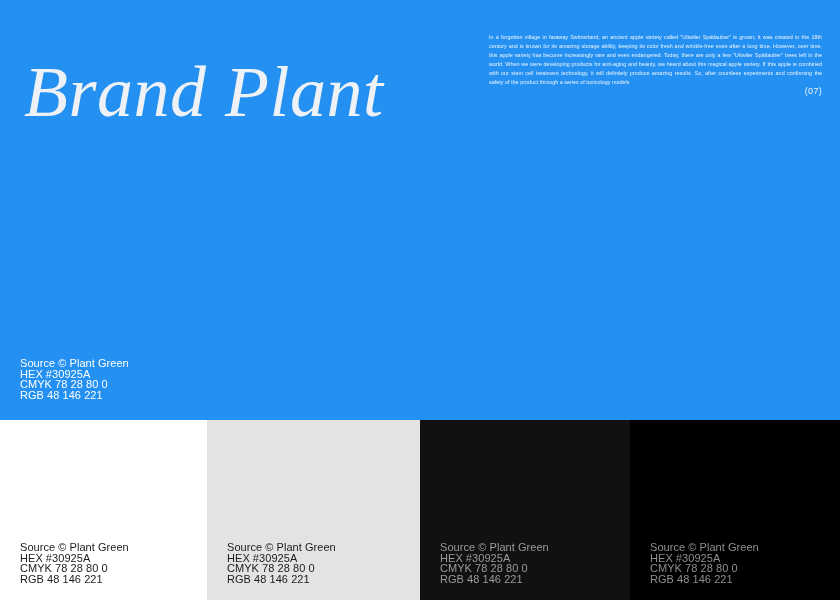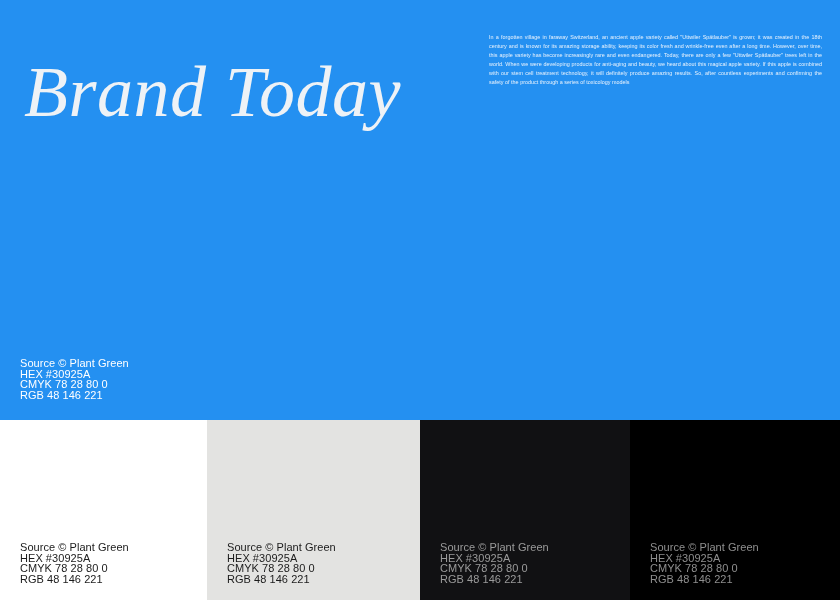--- a/index.html
+++ b/index.html
@@ -105,24 +105,25 @@
   .sw-3 .swatch-label { color: #9b9b9b; }
   .sw-4 .swatch-label { color: #8f8f8f; }
 </style>
 </head>
 <body>
 
 <div id="page">
 
   <div class="hero">
 
-    <h1 class="hero-title">Brand Today</h1>
+    <h1 class="hero-title">Brand Plant</h1>
 
     <p class="hero-body">In a forgotten village in faraway Switzerland, an ancient apple variety called "Uttwiler Spätlauber" is grown; it was created in the 18th century and is known for its amazing storage ability, keeping its color fresh and wrinkle-free even after a long time. However, over time, this apple variety has become increasingly rare and even endangered. Today, there are only a few "Uttwiler Spätlauber" trees left in the world. When we were developing products for anti-aging and beauty, we heard about this magical apple variety. If this apple is combined with our stem cell treatment technology, it will definitely produce amazing results. So, after countless experiments and confirming the safety of the product through a series of toxicology models</p>
 
+    <div class="hero-pagenum">(07)</div>
 
     <div class="swatch-label label-hero">
       <span class="ln">Source © Plant Green</span>
       <span class="ln">HEX #30925A</span>
       <span class="ln">CMYK  78 28 80 0</span>
       <span class="ln">RGB  48 146 221</span>
     </div>
   </div>
 
   <div class="strip">

